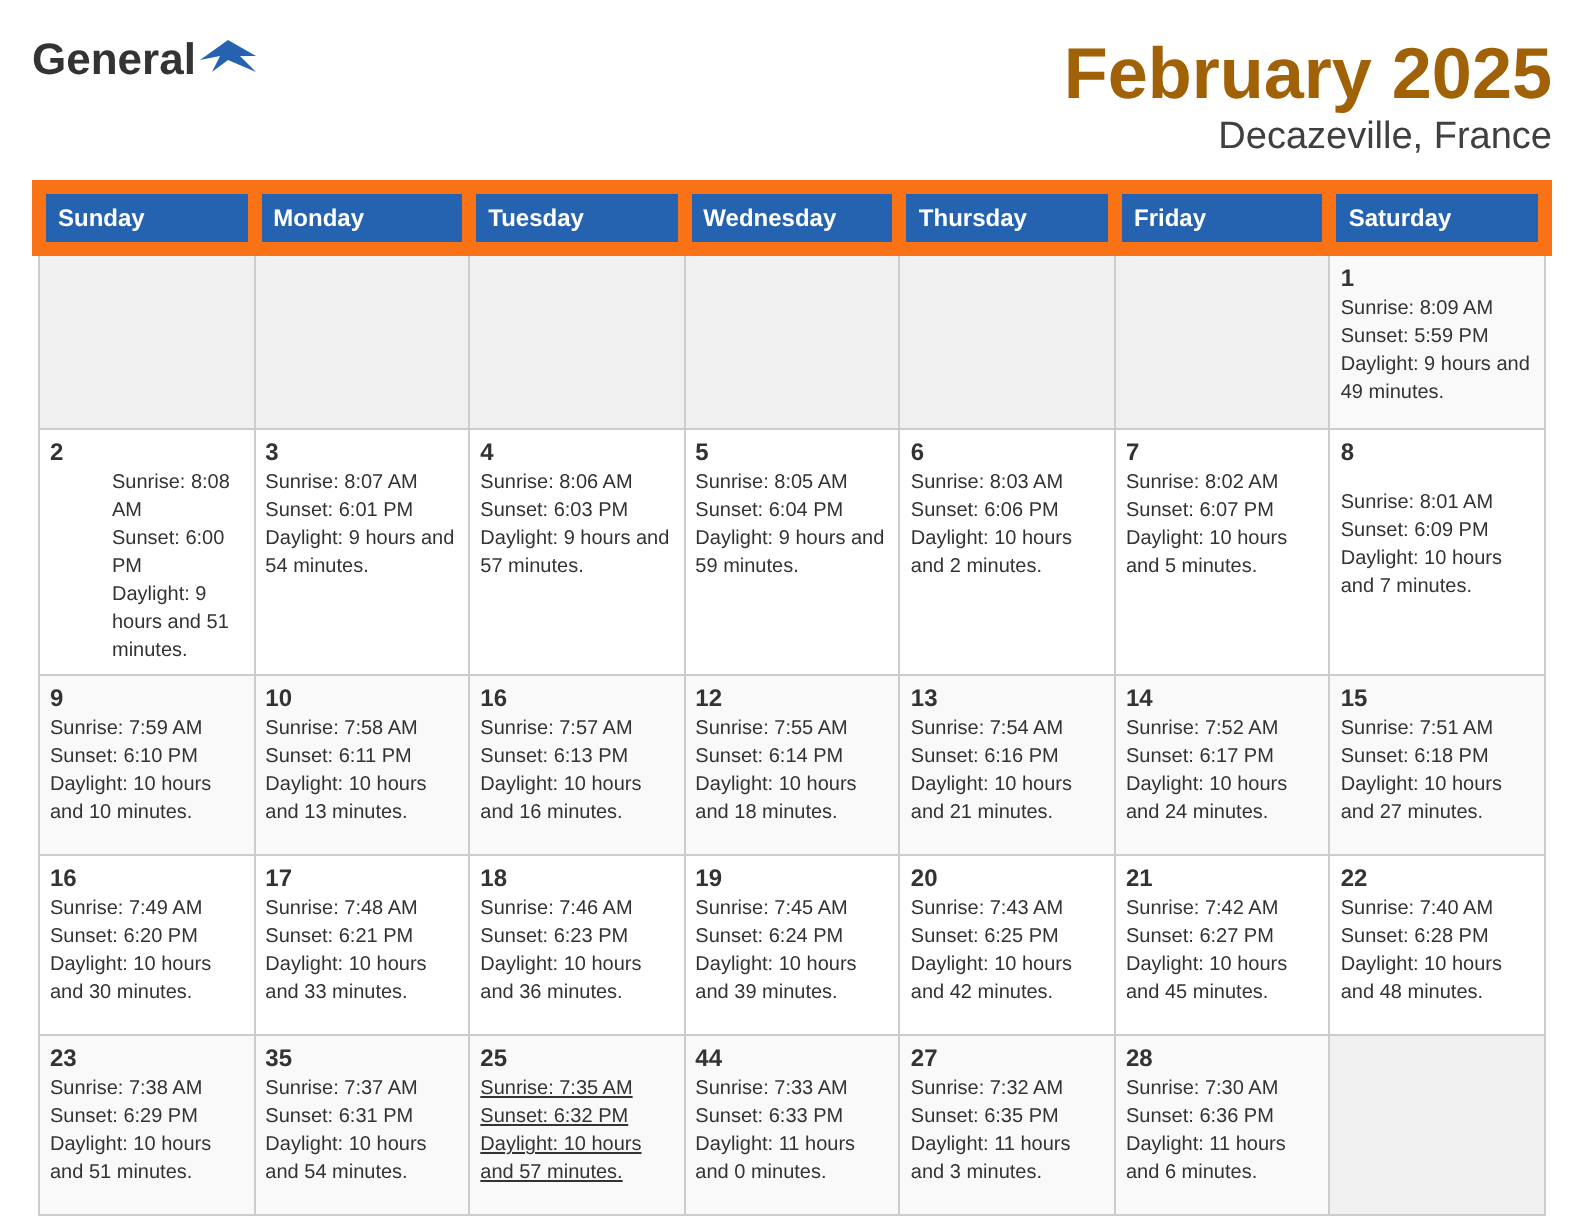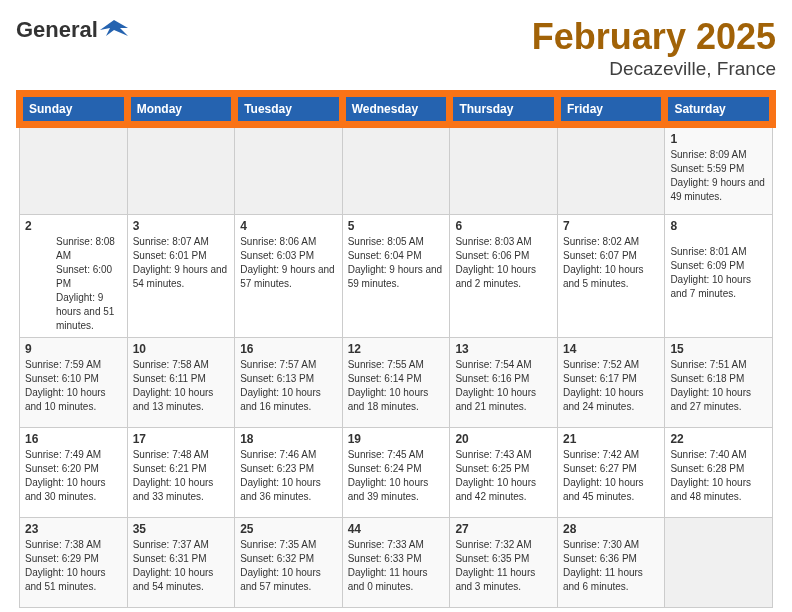--- a/index.html
+++ b/index.html
@@ -275,21 +275,21 @@
 Daylight: 10 hours and 51 minutes.</div>
         </td>
         <td>
           <span class="day-num">35</span>
           <div class="day-info" style="white-space: pre-line;">Sunrise: 7:37 AM
 Sunset: 6:31 PM
 Daylight: 10 hours and 54 minutes.</div>
         </td>
         <td>
           <span class="day-num">25</span>
-          <div class="day-info" style="white-space: pre-line;">Sunrise: 7:35 AM
+          <div class="day-info" style="white-space: pre-line; text-decoration: underline;">Sunrise: 7:35 AM
 Sunset: 6:32 PM
 Daylight: 10 hours and 57 minutes.</div>
         </td>
         <td>
           <span class="day-num">44</span>
           <div class="day-info" style="white-space: pre-line;">Sunrise: 7:33 AM
 Sunset: 6:33 PM
 Daylight: 11 hours and 0 minutes.</div>
         </td>
         <td>

